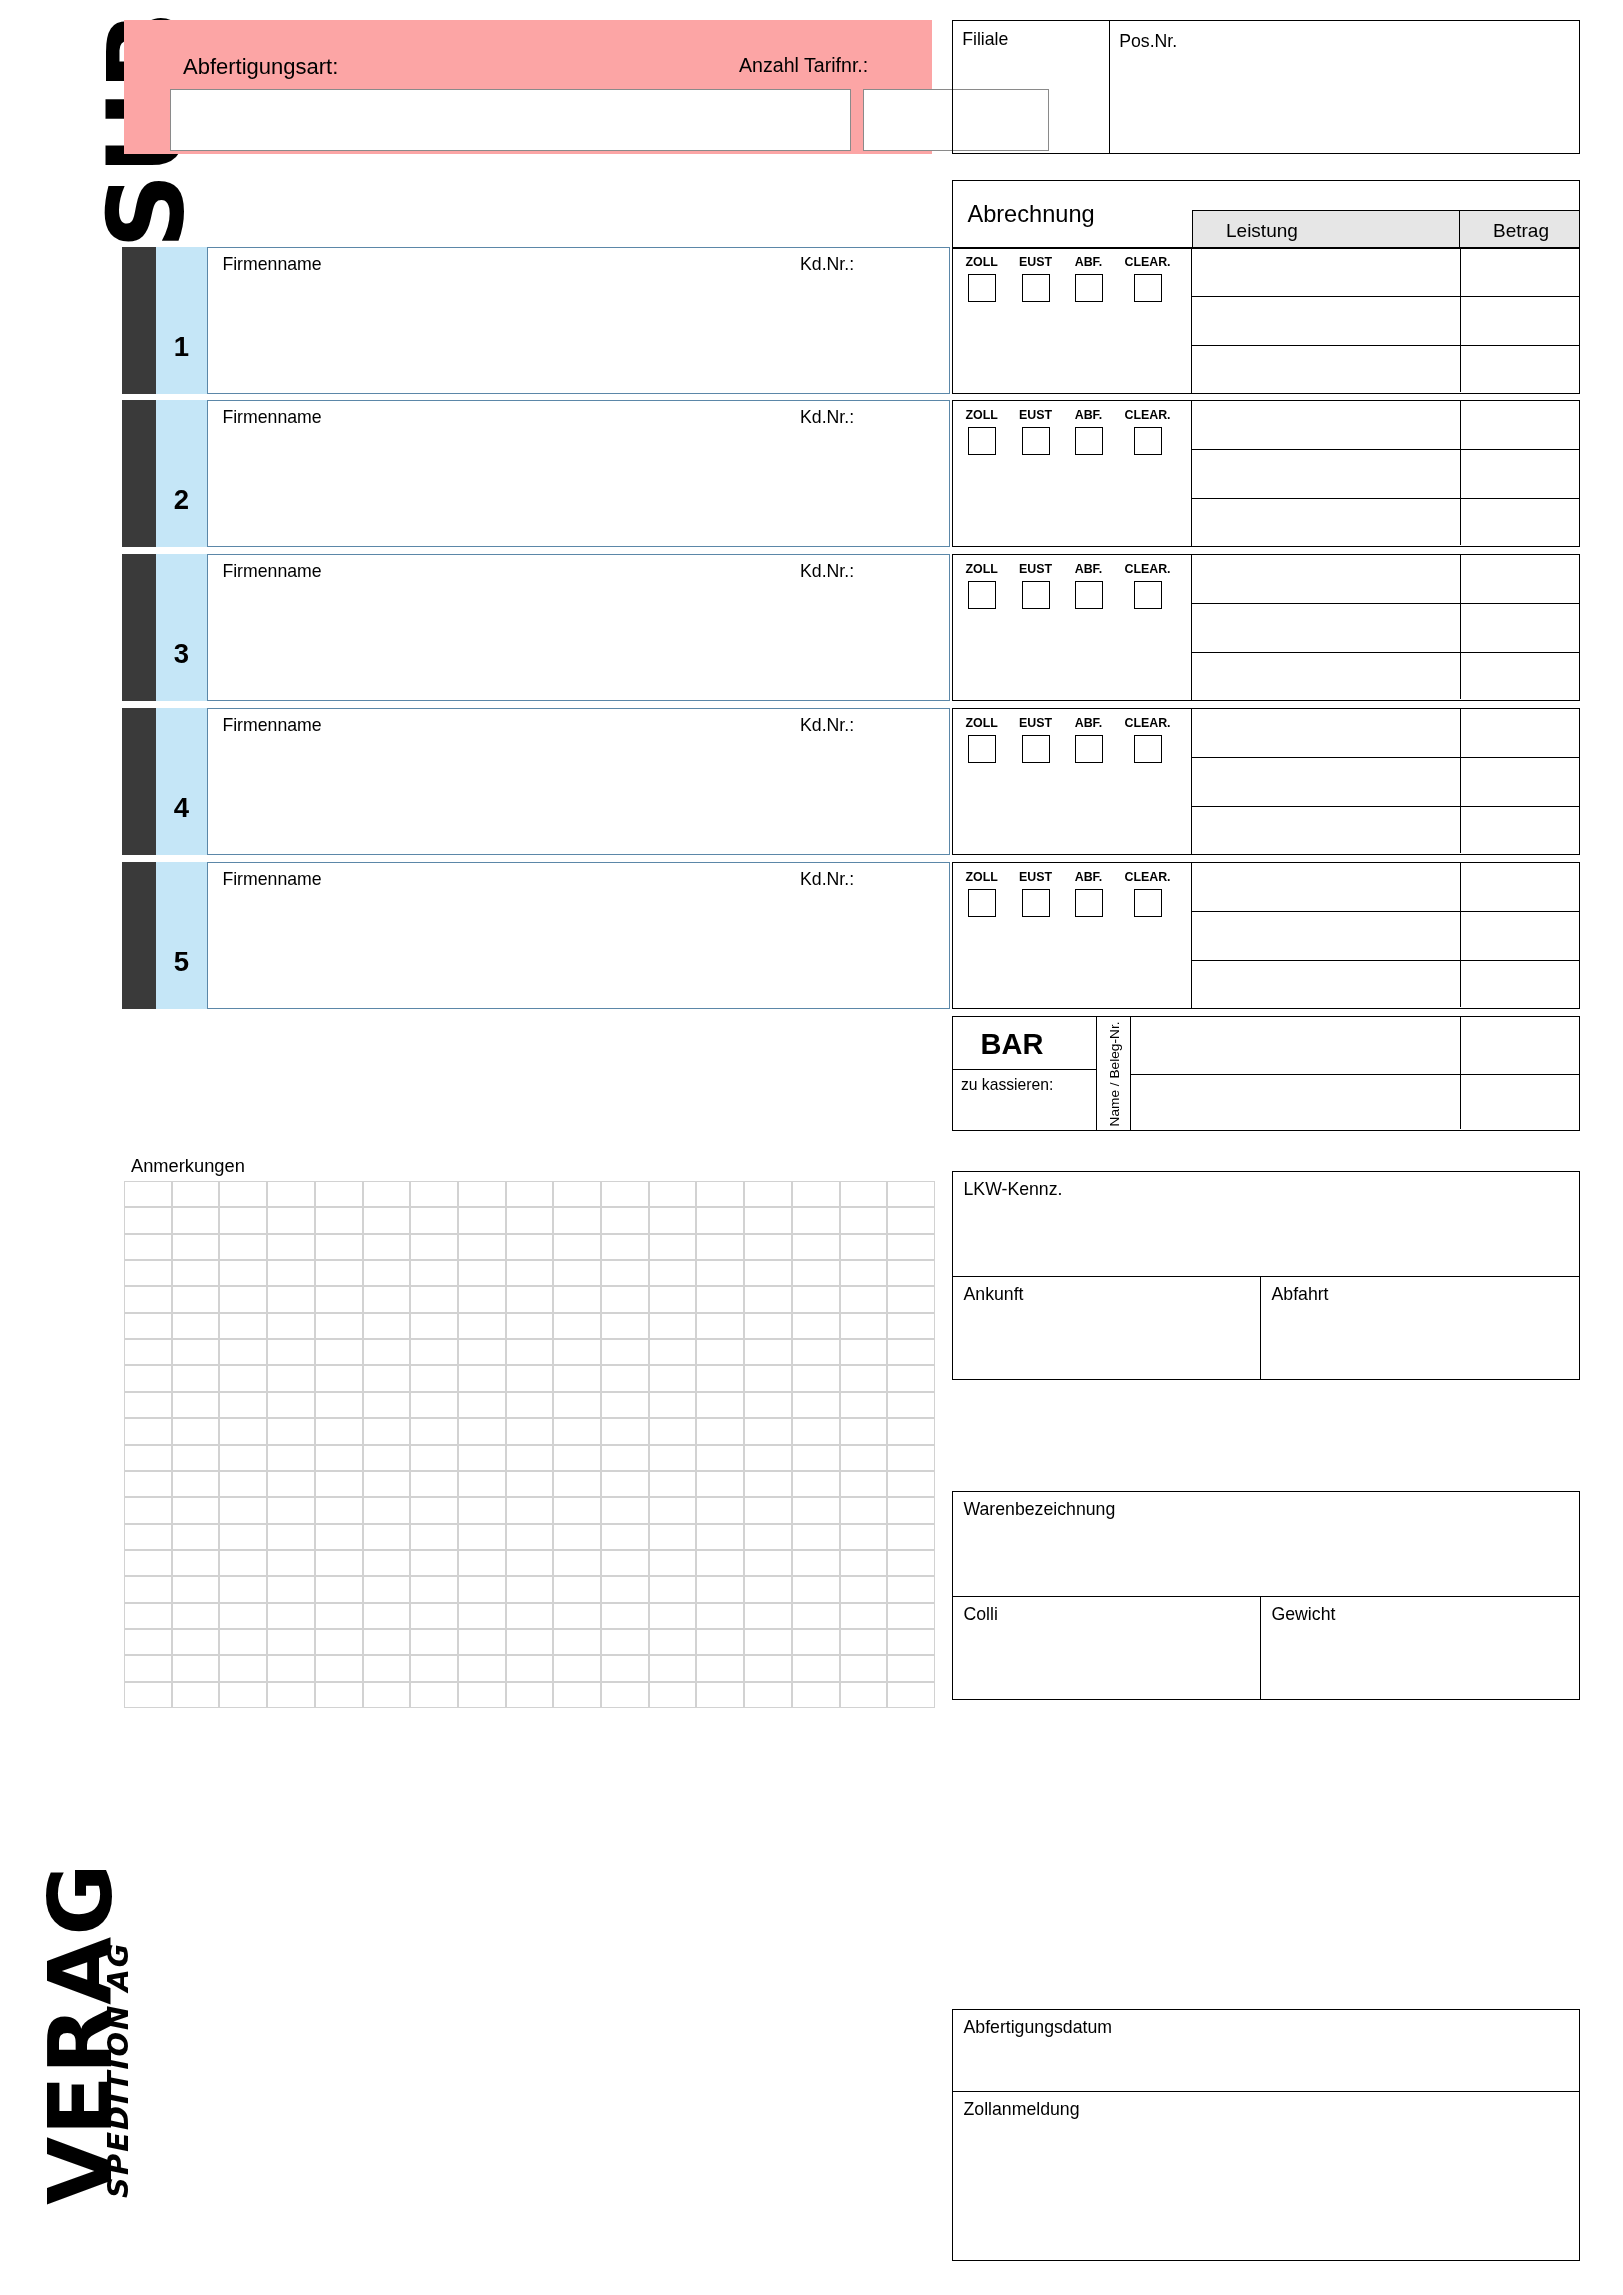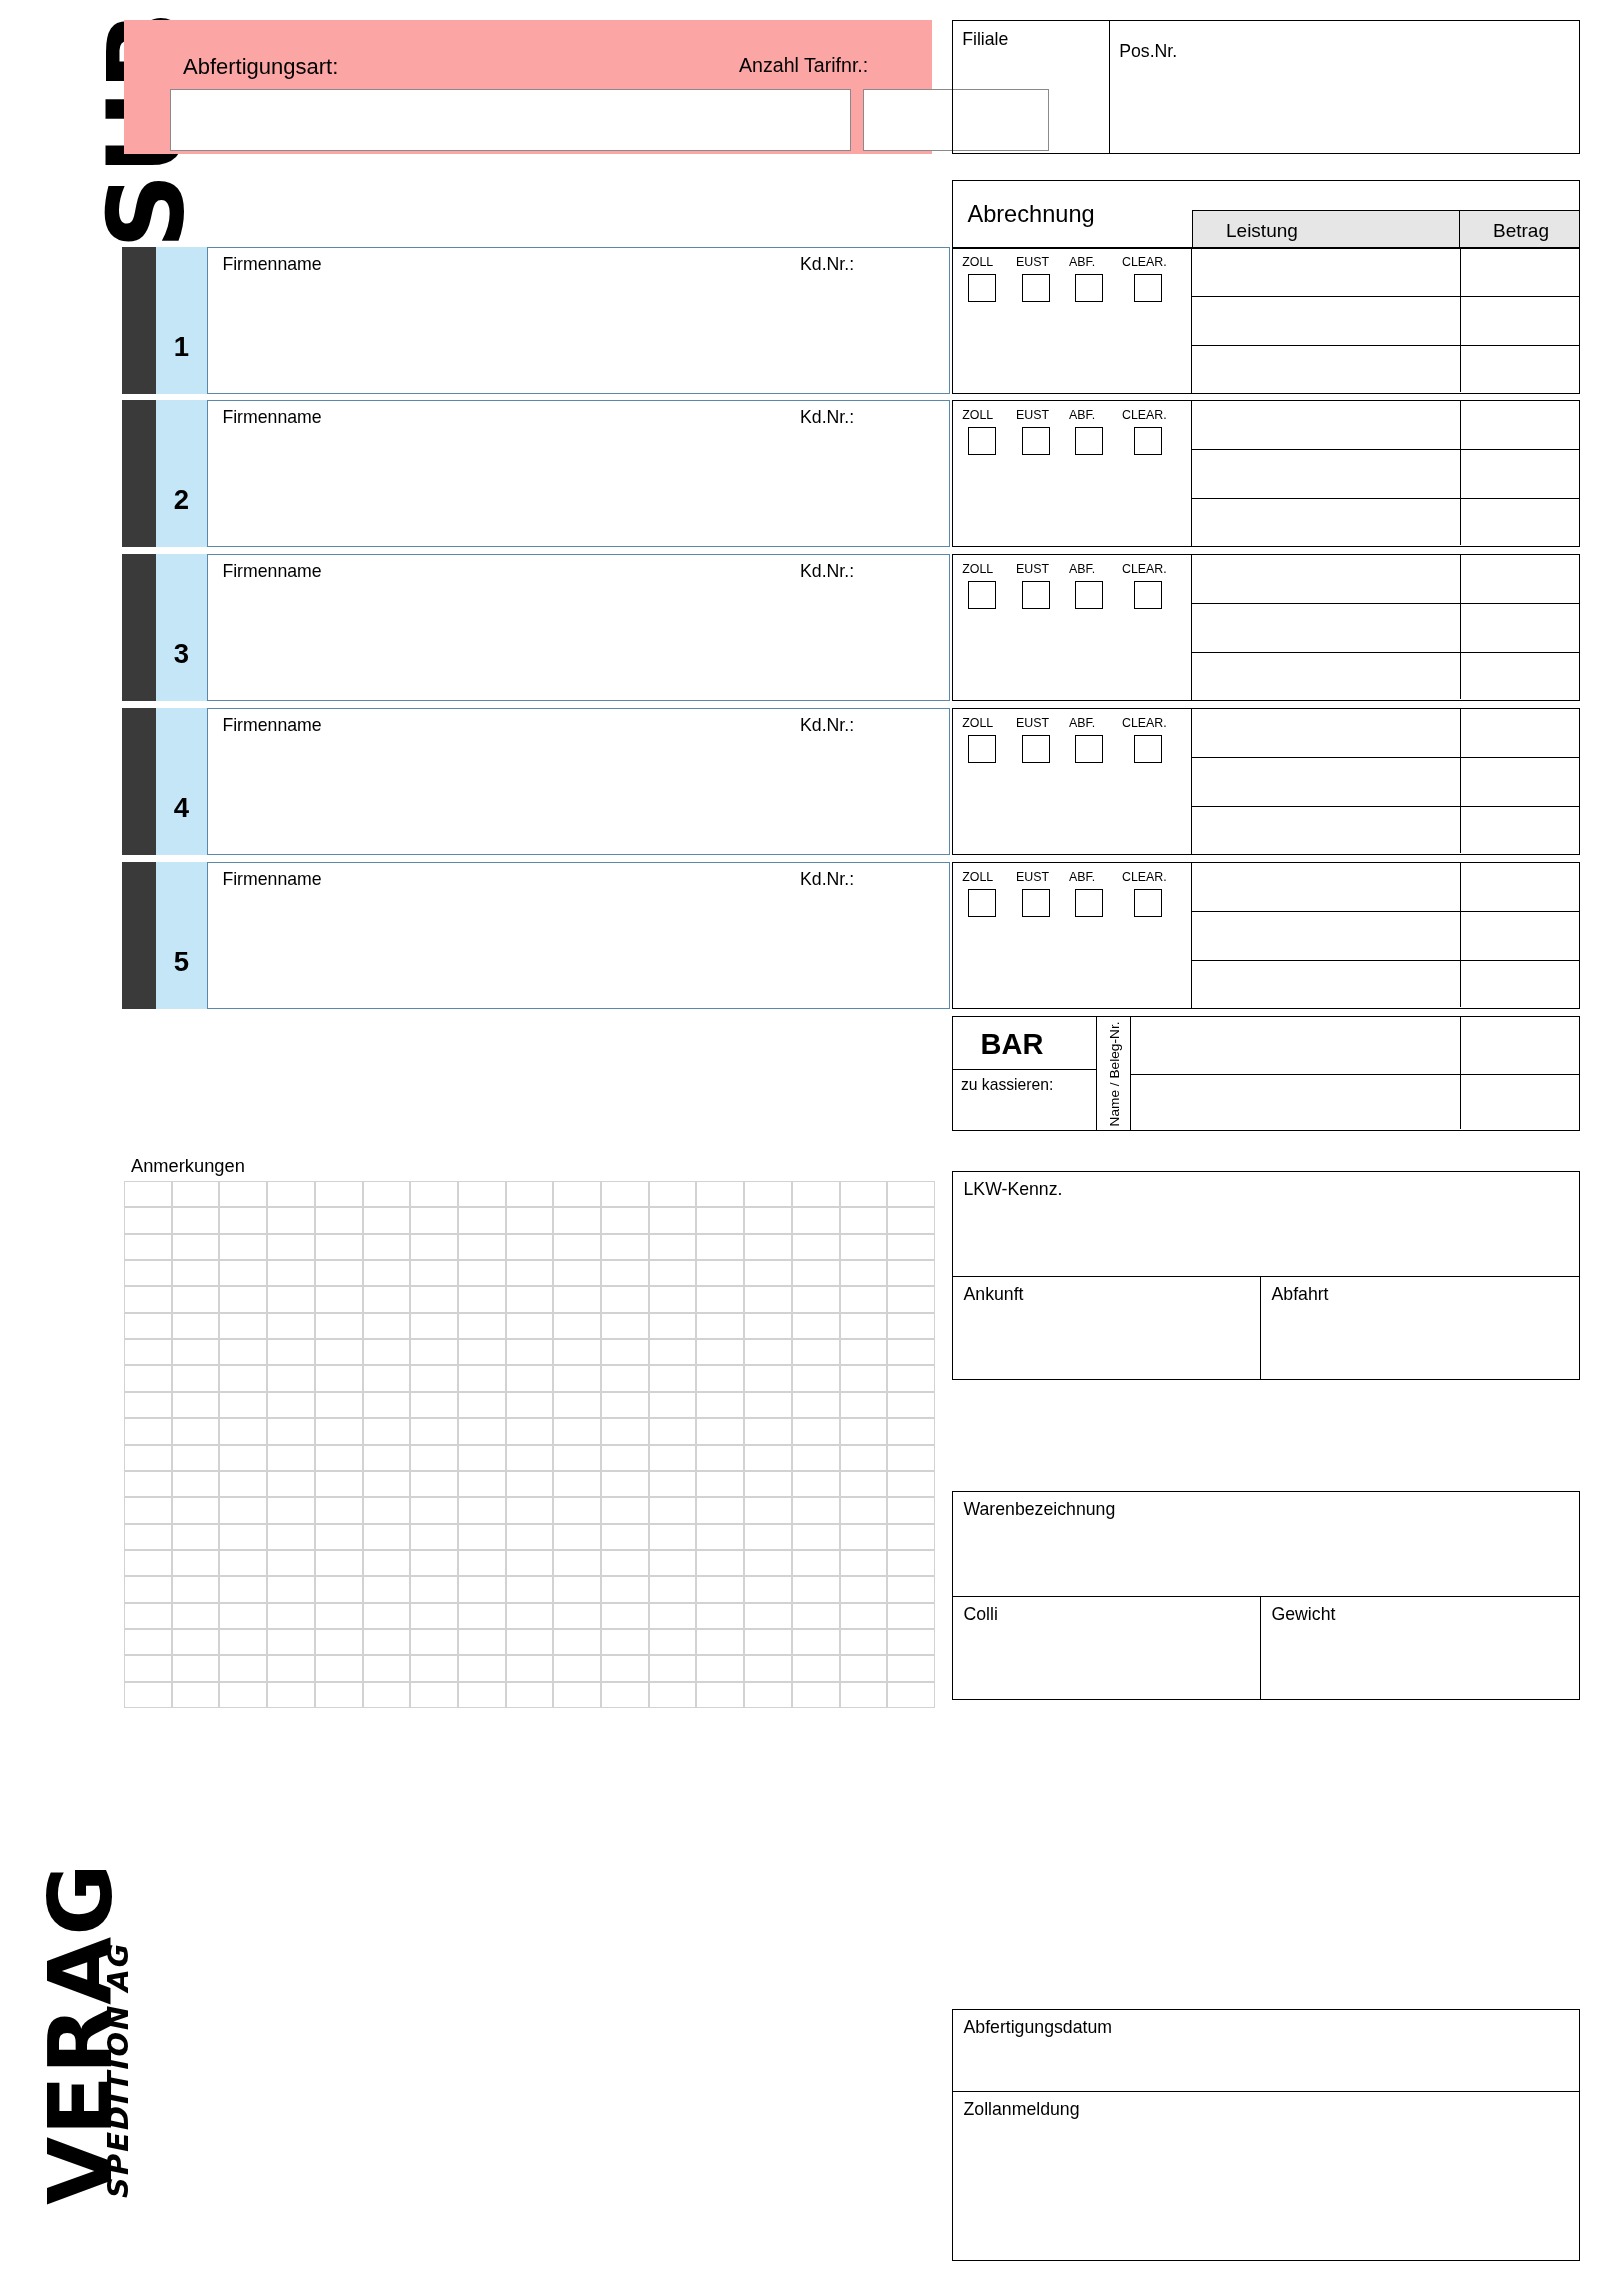--- a/index.html
+++ b/index.html
@@ -110,21 +110,22 @@
     padding-bottom: 31px;
   }
   .party-main {
     background: #fff;
     border: 1.3px solid #5b87a8;
   }
 
   
   .chk-lbl {
     font-size: 12.4px;
-    text-align: left;
+    text-align: center;
+    font-weight: bold;
   }
   .chk-box {
     width: 27.5px;
     height: 27.5px;
     border: 1.3px solid #000;
     box-sizing: border-box;
   }
 
   
   .abr-head {
@@ -157,21 +158,21 @@
     <div class="abs hdr-input" style="left:46px; top:69px; width:681px; height:62px;"></div>
     <div class="abs hdr-input" style="left:739px; top:69px; width:186px; height:62px;"></div>
   </div>
 
   <div class="abs bx" style="left:952px; top:19.6px; width:628px; height:134px;">
     <div class="abs" style="left:0; top:0; width:157px; height:100%; border-right:1.3px solid #000;">
       <div class="abs lbl" style="left:9.2px; top:10.5px;">Filiale</div>
       <div class="abs lbl" style="left:9.2px; top:39px;"></div>
     </div>
     <div class="abs" style="left:157px; top:0; right:0; height:100%;">
-      <div class="abs lbl" style="left:9.2px; top:22px;">Pos.Nr.</div>
+      <div class="abs lbl" style="left:9.2px; top:12px;">Pos.Nr.</div>
       <div class="abs lbl" style="left:9.2px; top:39px;"></div>
     </div>
   </div>
 
   <div class="abs bx" style="left:952px; top:180px; width:628px; height:69px;">
     <div class="abs" style="left:0; top:0; width:239px; height:100%;">
       <div class="abs" style="left:14.4px; top:19.6px; font-size:23.6px;">Abrechnung</div>
     </div>
     <div class="abs abr-head" style="left:239px; top:29.4px; width:268px; height:38px; border:1.3px solid #000; border-bottom:none;">
       <div class="abs" style="left:33px; top:8.5px; font-size:19px;">Leistung</div>

